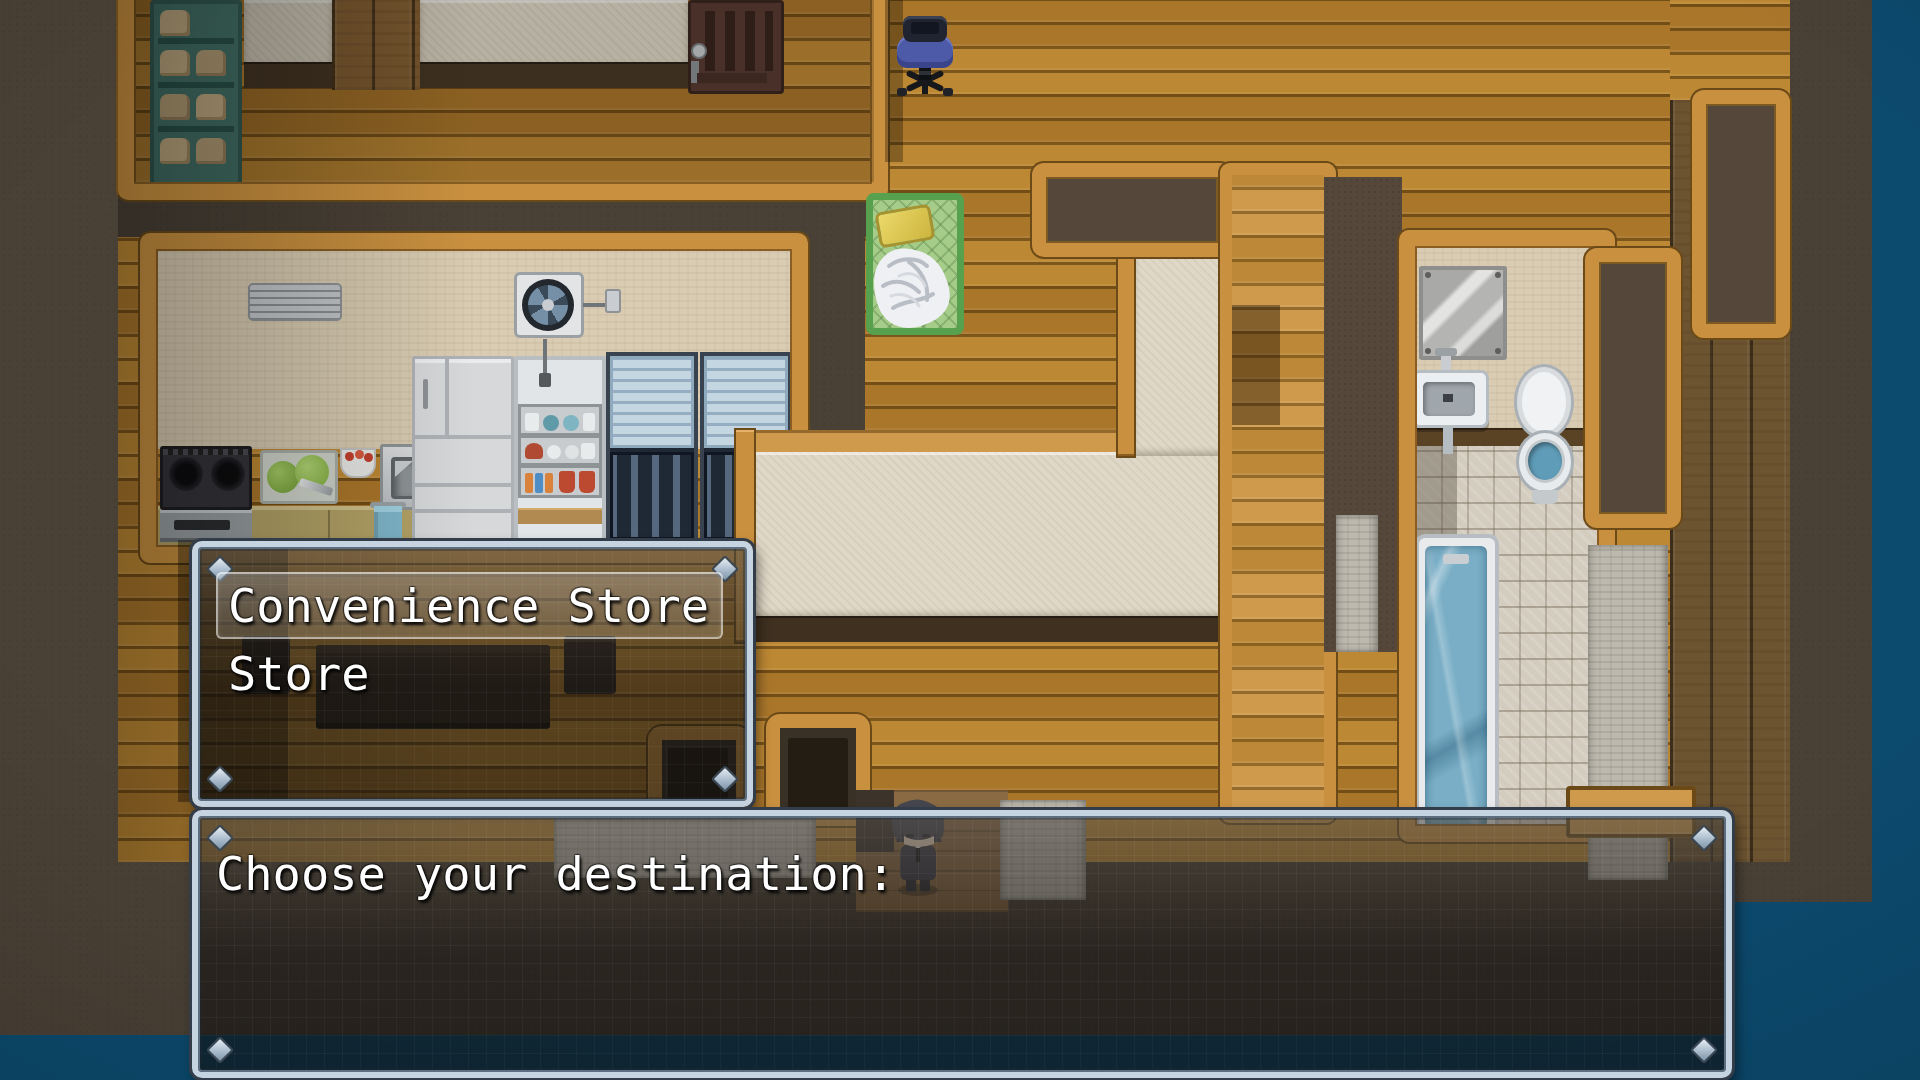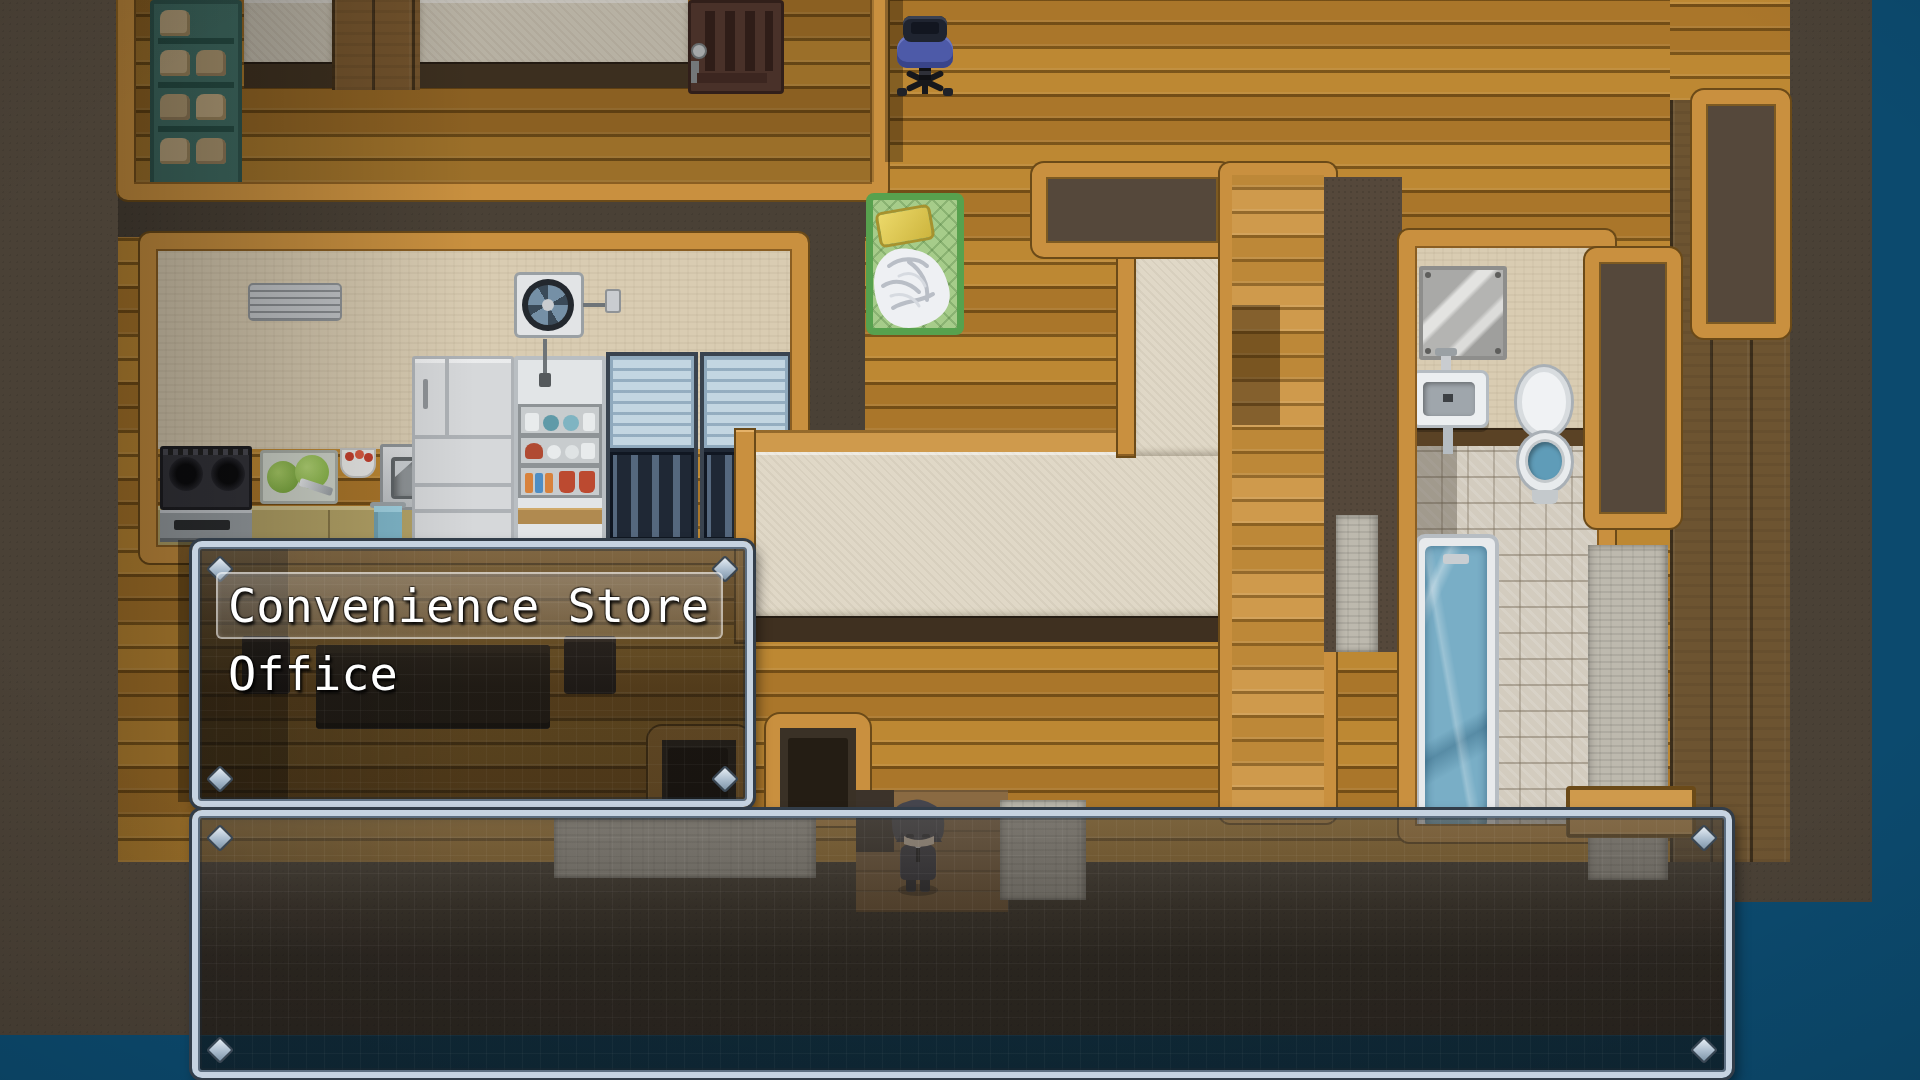--- a/index.html
+++ b/index.html
@@ -313,23 +313,24 @@
     </svg>
   </div>
 
   <div class="rmwindow" style="left:192px;top:541px;width:561px;height:266px;">
     <div class="gem" style="left:12px;top:12px;"></div>
     <div class="gem" style="right:12px;top:12px;"></div>
     <div class="gem" style="left:12px;bottom:12px;"></div>
     <div class="gem" style="right:12px;bottom:12px;"></div>
     <div class="cursor-hl" style="left:18px;top:25px;width:507px;height:67px;"></div>
     <div class="rmtext" style="left:30px;top:25px;height:68px;">Convenience Store</div>
-    <div class="rmtext" style="left:30px;top:93px;height:68px;">Office</div>
+    <div class="rmtext" style="left:30px;top:93px;height:68px;">Store</div>
   </div>
 
   <div class="rmwindow" style="left:192px;top:810px;width:1540px;height:268px;">
     <div class="gem" style="left:12px;top:12px;"></div>
     <div class="gem" style="right:12px;top:12px;"></div>
     <div class="gem" style="left:12px;bottom:12px;"></div>
     <div class="gem" style="right:12px;bottom:12px;"></div>
+    <div class="rmtext" style="left:18px;top:24px;height:68px;">Choose your destination:</div>
   </div>
 
 </div>
 
 </body></html>

